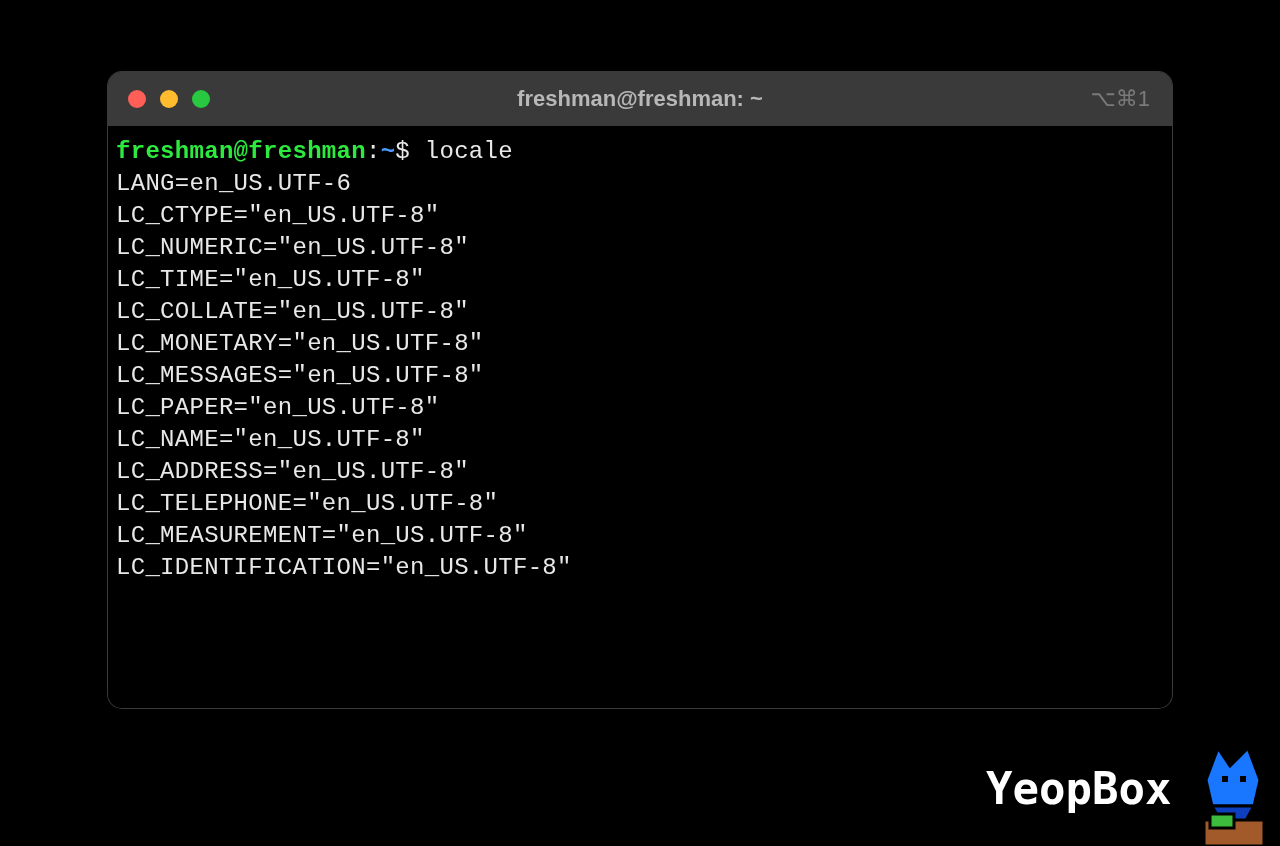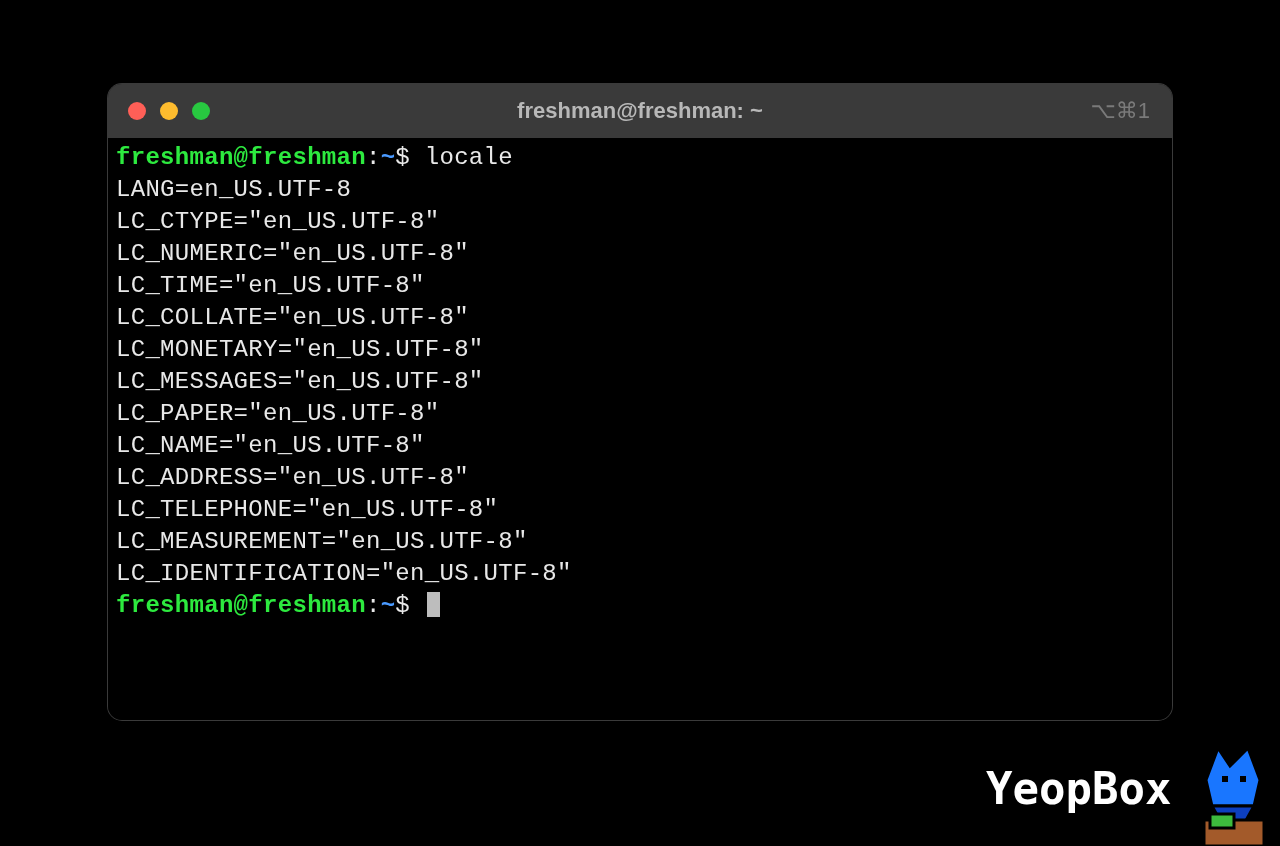--- a/index.html
+++ b/index.html
@@ -18,21 +18,20 @@
     .terminal-window {
       position: absolute;
       left: 108px;
       top: 72px;
       width: 1064px;
       height: 636px;
       background: #1a1a1a;
       border-radius: 14px;
       overflow: hidden;
       box-shadow: 0 0 0 1px #3a3a3a, 0 10px 40px rgba(0,0,0,0.5);
-      margin-top: 12px;
     }
     .title-bar {
       height: 54px;
       background: #3a3a3a;
       display: flex;
       align-items: center;
       padding: 0 20px;
       position: relative;
     }
     .traffic-lights {
@@ -59,21 +58,21 @@
     }
     .shortcut-hint {
       position: absolute;
       right: 22px;
       color: #7a7a7a;
       font-size: 22px;
       font-weight: 500;
       font-family: -apple-system, BlinkMacSystemFont, "Segoe UI", sans-serif;
     }
     .terminal-body {
-      padding: 4px 8px;
+      padding: 10px 8px;
       background: #000000;
       height: calc(100% - 54px);
       color: #e8e8e8;
       font-size: 24px;
       line-height: 32px;
       letter-spacing: 0.3px;
     }
     .prompt-line {
       white-space: pre;
     }
@@ -129,35 +128,34 @@
       <div class="traffic-light tl-red"></div>
       <div class="traffic-light tl-yellow"></div>
       <div class="traffic-light tl-green"></div>
     </div>
     <div class="window-title">freshman@freshman: ~</div>
     <div class="shortcut-hint">⌥⌘1</div>
   </div>
   <div class="terminal-body">
     <div class="prompt-line"><span class="prompt-user">freshman@freshman</span><span class="prompt-sep">:</span><span class="prompt-path">~</span><span class="prompt-dollar">$</span><span class="cmd-text"> </span><span class="cmd-text">locale</span></div>
     <div id="output-container">
-        <div class="output-line">LANG=en_US.UTF-8</div>
+        <div class="output-line">LANG=en_US.UTF-6</div>
         <div class="output-line">LC_CTYPE="en_US.UTF-8"</div>
         <div class="output-line">LC_NUMERIC="en_US.UTF-8"</div>
         <div class="output-line">LC_TIME="en_US.UTF-8"</div>
         <div class="output-line">LC_COLLATE="en_US.UTF-8"</div>
         <div class="output-line">LC_MONETARY="en_US.UTF-8"</div>
         <div class="output-line">LC_MESSAGES="en_US.UTF-8"</div>
         <div class="output-line">LC_PAPER="en_US.UTF-8"</div>
         <div class="output-line">LC_NAME="en_US.UTF-8"</div>
         <div class="output-line">LC_ADDRESS="en_US.UTF-8"</div>
         <div class="output-line">LC_TELEPHONE="en_US.UTF-8"</div>
         <div class="output-line">LC_MEASUREMENT="en_US.UTF-8"</div>
         <div class="output-line">LC_IDENTIFICATION="en_US.UTF-8"</div>
       </div>
-    <div class="prompt-line"><span class="prompt-user">freshman@freshman</span><span class="prompt-sep">:</span><span class="prompt-path">~</span><span class="prompt-dollar">$</span><span class="cmd-text"> </span><span class="cursor-block"></span></div>
   </div>
 </div>
 
 <div class="watermark">
   <svg width="300" height="110" viewBox="0 0 300 110">
 
     <g transform="translate(6,16)">
 
       <text x="0" y="52" font-family="monospace" font-size="44" font-weight="900" stroke="#000" stroke-width="8" fill="#fff" stroke-linejoin="round">YeopBox</text>
       <text x="0" y="52" font-family="monospace" font-size="44" font-weight="900" fill="#fff">YeopBox</text>

